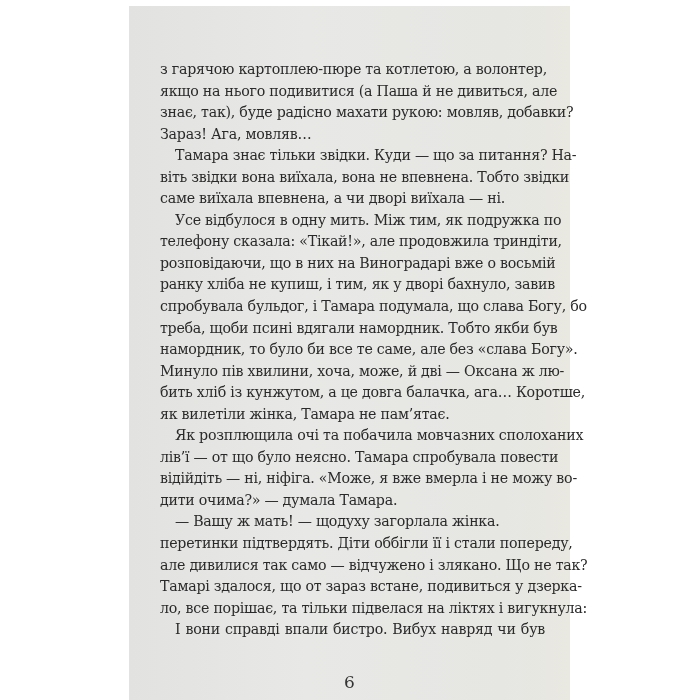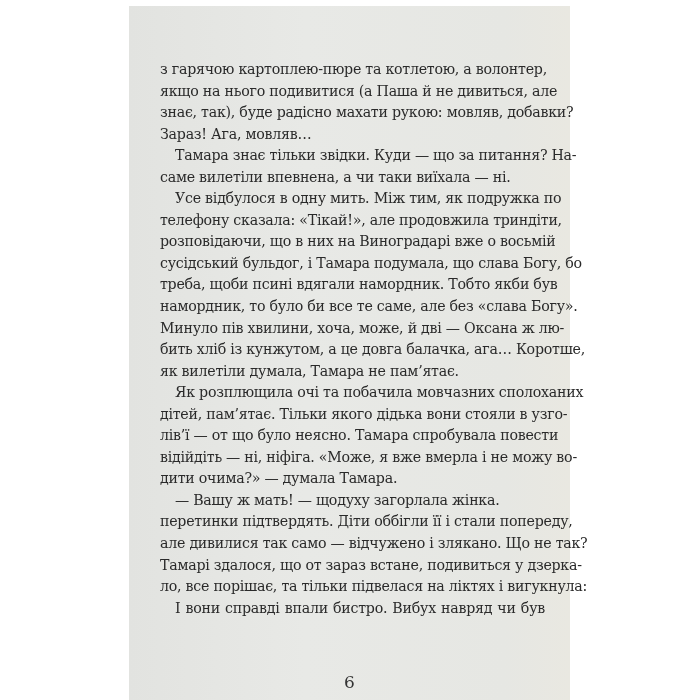--- a/index.html
+++ b/index.html
@@ -57,32 +57,33 @@
 </head>
 <body>
 
 <div class="page">
   <div class="text-block" id="text-block">
       <span class="line">з гарячою картоплею-пюре та котлетою, а волонтер,</span>
       <span class="line">якщо на нього подивитися (а Паша й не дивиться, але</span>
       <span class="line">знає, так), буде радісно махати рукою: мовляв, добавки?</span>
       <span class="line last">Зараз! Ага, мовляв…</span>
       <span class="line indent">Тамара знає тільки звідки. Куди — що за питання? На-</span>
-      <span class="line last">саме вилетіли впевнена, а чи таки виїхала — ні.</span>
+      <span class="line">віть звідки вона виїхала, вона не впевнена. Тобто звідки</span>
+      <span class="line last">саме виїхала впевнена, а чи дворі виїхала — ні.</span>
       <span class="line indent">Усе відбулося в одну мить. Між тим, як подружка по</span>
       <span class="line">телефону сказала: «Тікай!», але продовжила триндіти,</span>
       <span class="line">розповідаючи, що в них на Виноградарі вже о восьмій</span>
-      <span class="line">сусідський бульдог, і Тамара подумала, що слава Богу, бо</span>
+      <span class="line">ранку хліба не купиш, і тим, як у дворі бахнуло, завив</span>
+      <span class="line">спробувала бульдог, і Тамара подумала, що слава Богу, бо</span>
       <span class="line">треба, щоби псині вдягали намордник. Тобто якби був</span>
       <span class="line">намордник, то було би все те саме, але без «слава Богу».</span>
       <span class="line">Минуло пів хвилини, хоча, може, й дві — Оксана ж лю-</span>
       <span class="line">бить хліб із кунжутом, а це довга балачка, ага… Коротше,</span>
-      <span class="line last">як вилетіли думала, Тамара не пам’ятає.</span>
+      <span class="line last">як вилетіли жінка, Тамара не пам’ятає.</span>
       <span class="line indent">Як розплющила очі та побачила мовчазних сполоханих</span>
-      <span class="line">дітей, пам’ятає. Тільки якого дідька вони стояли в узго-</span>
       <span class="line">лів’ї — от що було неясно. Тамара спробувала повести</span>
       <span class="line">відійдіть — ні, ніфіга. «Може, я вже вмерла і не можу во-</span>
       <span class="line last">дити очима?» — думала Тамара.</span>
       <span class="line indent last">— Вашу ж мать! — щодуху загорлала жінка.</span>
       <span class="line">перетинки підтвердять. Діти оббігли її і стали попереду,</span>
       <span class="line">але дивилися так само — відчужено і злякано. Що не так?</span>
       <span class="line">Тамарі здалося, що от зараз встане, подивиться у дзерка-</span>
       <span class="line">ло, все порішає, та тільки підвелася на ліктях і вигукнула:</span>
       <span class="line indent">І вони справді впали бистро. Вибух навряд чи був</span>
     </div>

